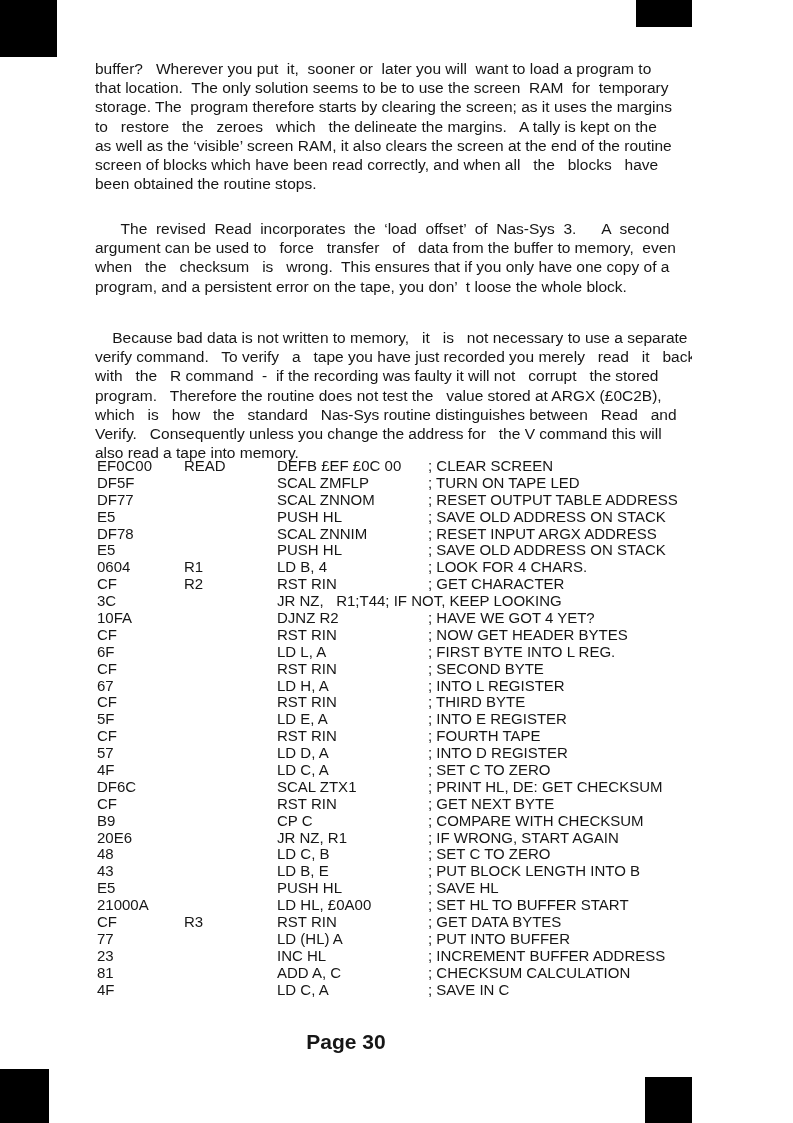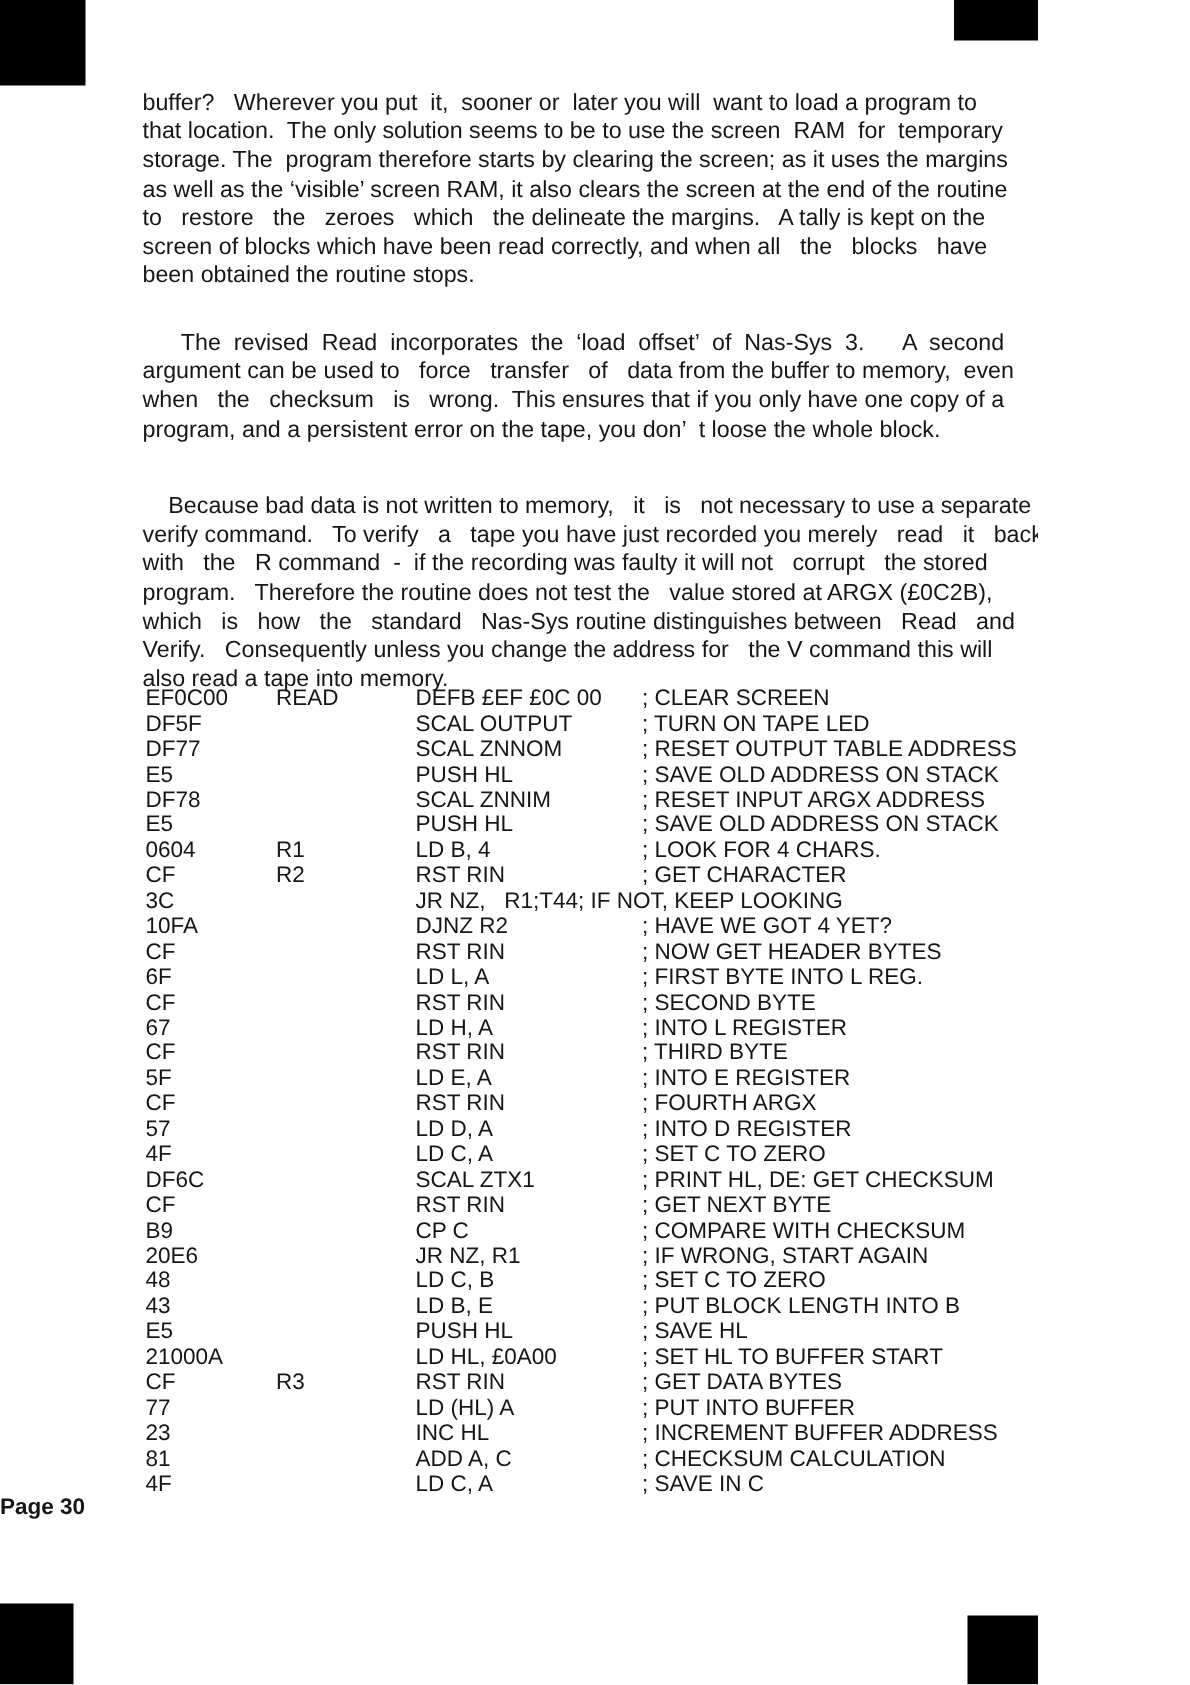--- a/index.html
+++ b/index.html
@@ -41,44 +41,44 @@
   }
   .crow { position: relative; height: 16.9px; line-height: 16.9px; }
   .crow span { position: absolute; top: 0; white-space: pre; }
   .c-hex     { left: 2px; }
   .c-label   { left: 89px; }
   .c-instr   { left: 182px; }
   .c-comment { left: 333px; }
 
   .footer {
     position: absolute;
-    top: 996px;
+    top: 1030px;
     left: 0;
     width: 100%;
-    text-align: left;
+    text-align: center;
     font-weight: bold;
-    font-size: 15px;
+    font-size: 21px;
   }
 </style>
 </head>
 <body>
 
 <div class="page">
 
   <div class="corner tl"></div>
   <div class="corner tr"></div>
   <div class="corner bl"></div>
   <div class="corner br"></div>
 
   <div class="para" id="para-1">
       <div class="tline">buffer?   Wherever you put  it,  sooner or  later you will  want to load a program to</div>
       <div class="tline">that location.  The only solution seems to be to use the screen  RAM  for  temporary</div>
       <div class="tline">storage. The  program therefore starts by clearing the screen; as it uses the margins</div>
+      <div class="tline">to   restore   the   zeroes   which   the delineate the margins.   A tally is kept on the</div>
       <div class="tline">as well as the ‘visible’ screen RAM, it also clears the screen at the end of the routine</div>
-      <div class="tline">to   restore   the   zeroes   which   the delineate the margins.   A tally is kept on the</div>
       <div class="tline">screen of blocks which have been read correctly, and when all   the   blocks   have</div>
       <div class="tline">been obtained the routine stops.</div>
     </div>
   <div class="para" id="para-2">
       <div class="tline">      The  revised  Read  incorporates  the  ‘load  offset’  of  Nas-Sys  3.      A  second</div>
       <div class="tline">argument can be used to   force   transfer   of   data from the buffer to memory,  even</div>
       <div class="tline">when   the   checksum   is   wrong.  This ensures that if you only have one copy of a</div>
       <div class="tline">program, and a persistent error on the tape, you don’  t loose the whole block.</div>
     </div>
   <div class="para" id="para-3">
@@ -95,21 +95,21 @@
   <div class="crow">
     <span class="c-hex">EF0C00</span>
     <span class="c-label">READ</span>
     <span class="c-instr">DEFB £EF £0C 00</span>
     <span class="c-comment">; CLEAR SCREEN</span>
   </div>
 
   <div class="crow">
     <span class="c-hex">DF5F</span>
     <span class="c-label"></span>
-    <span class="c-instr">SCAL OUTPUT</span>
+    <span class="c-instr">SCAL ZMFLP</span>
     <span class="c-comment">; TURN ON TAPE LED</span>
   </div>
 
   <div class="crow">
     <span class="c-hex">DF77</span>
     <span class="c-label"></span>
     <span class="c-instr">SCAL ZNNOM</span>
     <span class="c-comment">; RESET OUTPUT TABLE ADDRESS</span>
   </div>
 
@@ -201,21 +201,21 @@
     <span class="c-hex">5F</span>
     <span class="c-label"></span>
     <span class="c-instr">LD E, A</span>
     <span class="c-comment">; INTO E REGISTER</span>
   </div>
 
   <div class="crow">
     <span class="c-hex">CF</span>
     <span class="c-label"></span>
     <span class="c-instr">RST RIN</span>
-    <span class="c-comment">; FOURTH ARGX</span>
+    <span class="c-comment">; FOURTH TAPE</span>
   </div>
 
   <div class="crow">
     <span class="c-hex">57</span>
     <span class="c-label"></span>
     <span class="c-instr">LD D, A</span>
     <span class="c-comment">; INTO D REGISTER</span>
   </div>
 
 

